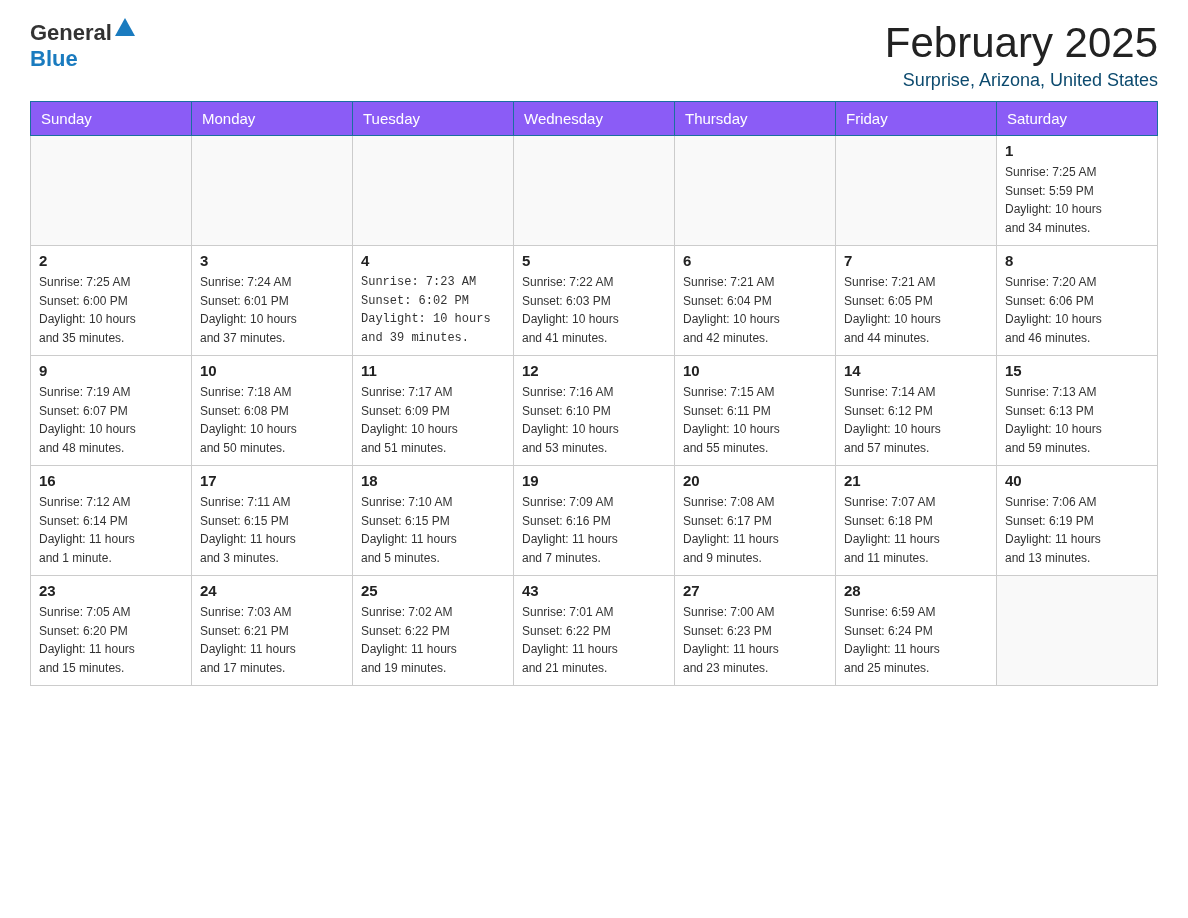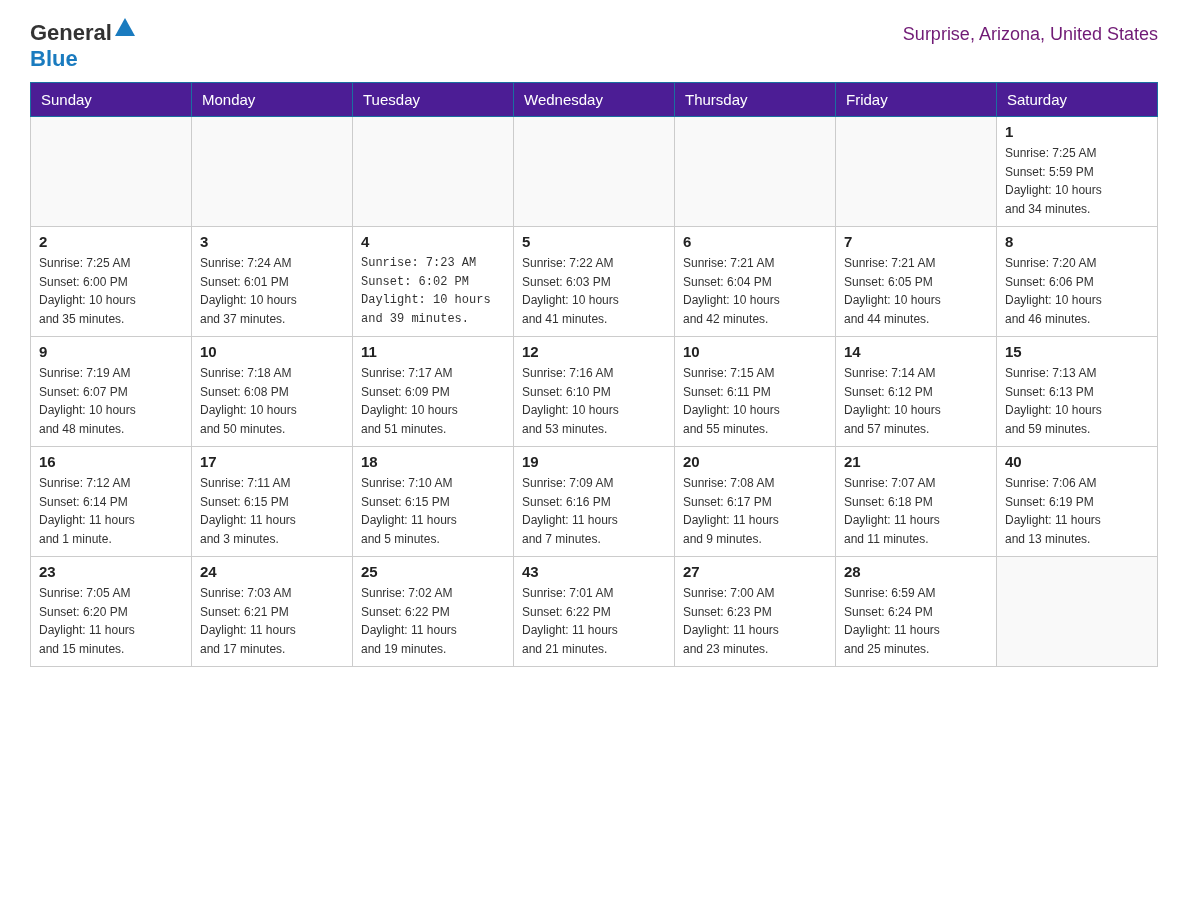--- a/index.html
+++ b/index.html
@@ -30,30 +30,30 @@
       text-align: right;
     }
     .month-title {
       font-size: 42px;
       font-weight: normal;
       color: #222;
       line-height: 1.1;
     }
     .location {
       font-size: 18px;
-      color: #701a75;
+      color: #0c4a6e;
       margin-top: 4px;
     }
     .calendar {
       width: 100%;
       border-collapse: collapse;
       margin-top: 10px;
     }
     .calendar th {
-      background-color: #4c1d95;
+      background-color: #8b5cf6;
       color: #fff;
       font-size: 15px;
       font-weight: normal;
       padding: 8px 10px;
       text-align: left;
       border: 1px solid #1a6fa0;
     }
     .calendar td {
       border: 1px solid #ccc;
       vertical-align: top;
@@ -102,20 +102,21 @@
         <svg width="20" height="18" viewBox="0 0 20 18">
           <polygon points="0,18 10,0 20,18" fill="#1a7bbf"></polygon>
         </svg>
       </span>
     </div>
     <div>
       <span class="logo-text-blue">Blue</span>
     </div>
   </div>
   <div class="title-area">
+    <div class="month-title">February 2025</div>
     <div class="location">Surprise, Arizona, United States</div>
   </div>
 </div>
 
 <table class="calendar">
   <thead>
     <tr>
     <th>Sunday</th>
         <th>Monday</th>
         <th>Tuesday</th>

